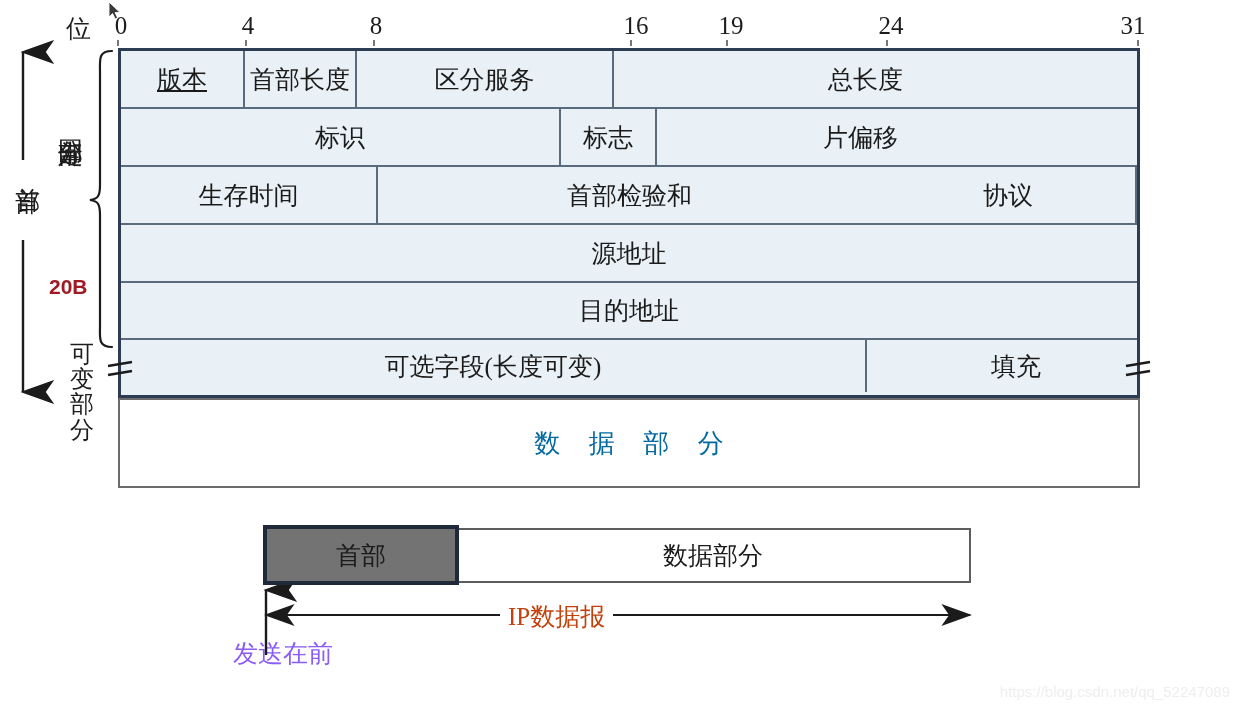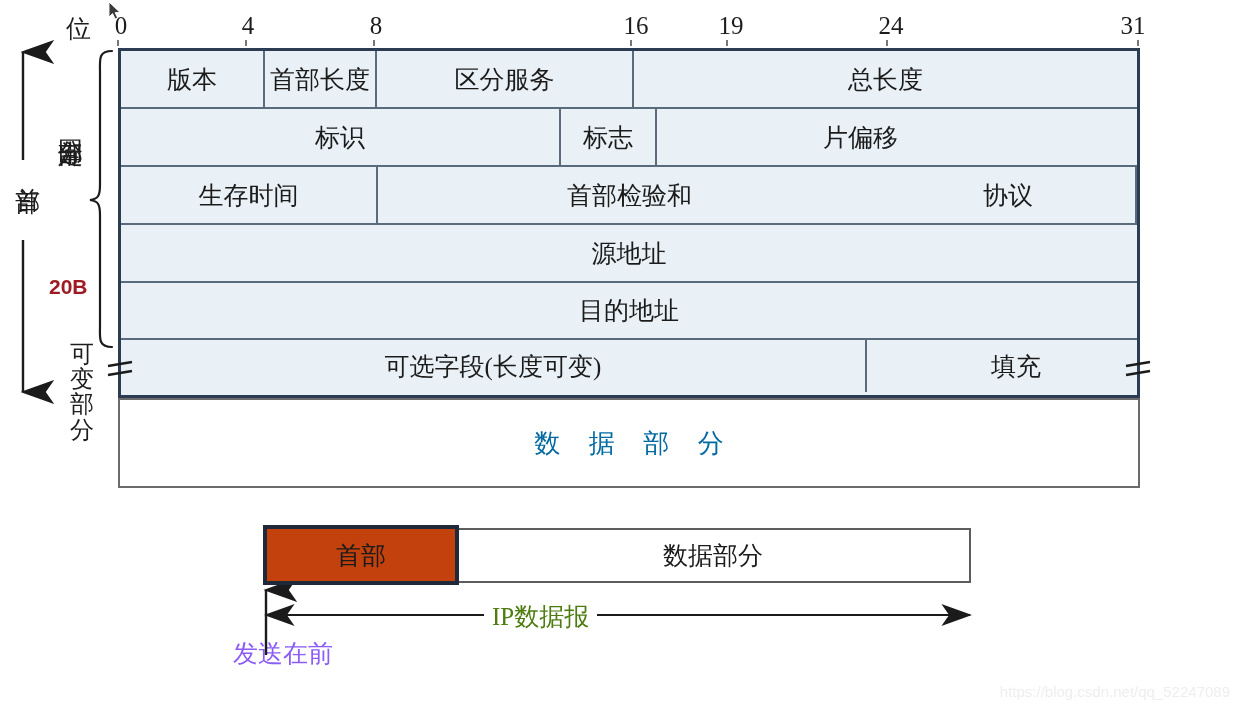--- a/index.html
+++ b/index.html
@@ -102,21 +102,21 @@
 
   
   #dg-header {
     position: absolute;
     left: 263px;
     top: 525px;
     width: 196px;
     height: 60px;
     box-sizing: border-box;
     border: 4px solid #20293a;
-    background: #c2410c;
+    background: #737373;
     display: flex;
     align-items: center;
     justify-content: center;
     font-size: 25px;
     color: #1b1b1b;
     z-index: 3;
   }
   #dg-data {
     position: absolute;
     left: 455px;
@@ -129,26 +129,26 @@
     display: flex;
     align-items: center;
     justify-content: center;
     font-size: 25px;
     color: #1b1b1b;
     z-index: 2;
   }
 
   #dg-arrow-label {
     position: absolute;
-    left: 484px;
+    left: 500px;
     top: 600px;
     background: #ffffff;
     padding: 0 8px;
     font-size: 25px;
-    color: #4d7c0f;
+    color: #c2410c;
     z-index: 5;
     white-space: nowrap;
   }
 
   #label-send-first {
     position: absolute;
     left: 205px;
     top: 637px;
     font-size: 25px;
     color: #8b5cf6;
@@ -199,21 +199,21 @@
 <div id="label-20b" style="left:49px; top:275px; color:#9e1b24;">20B</div>
 
 <div class="vlabel" style="left:38px; top:342px; width:60px; font-size:24px;">
   <span style="letter-spacing:0;">可变</span>
   <span style="letter-spacing:0;">部分</span>
 </div>
 
 <div id="header-table">
 
   <div class="hrow">
-    <div class="hcell" style="width:144px;">版本</div>
+    <div class="hcell" style="width:124px;text-decoration:underline;">版本</div>
     <div class="hcell" style="width:112px;">首部长度</div>
     <div class="hcell" style="width:257px;">区分服务</div>
     <div class="hcell nr" style="width:503px;">总长度</div>
   </div>
 
   <div class="hrow">
     <div class="hcell" style="width:440px;">标识</div>
     <div class="hcell" style="width:96px;">标志</div>
     <div class="hcell nr" style="width:407px;">片偏移</div>
   </div>

